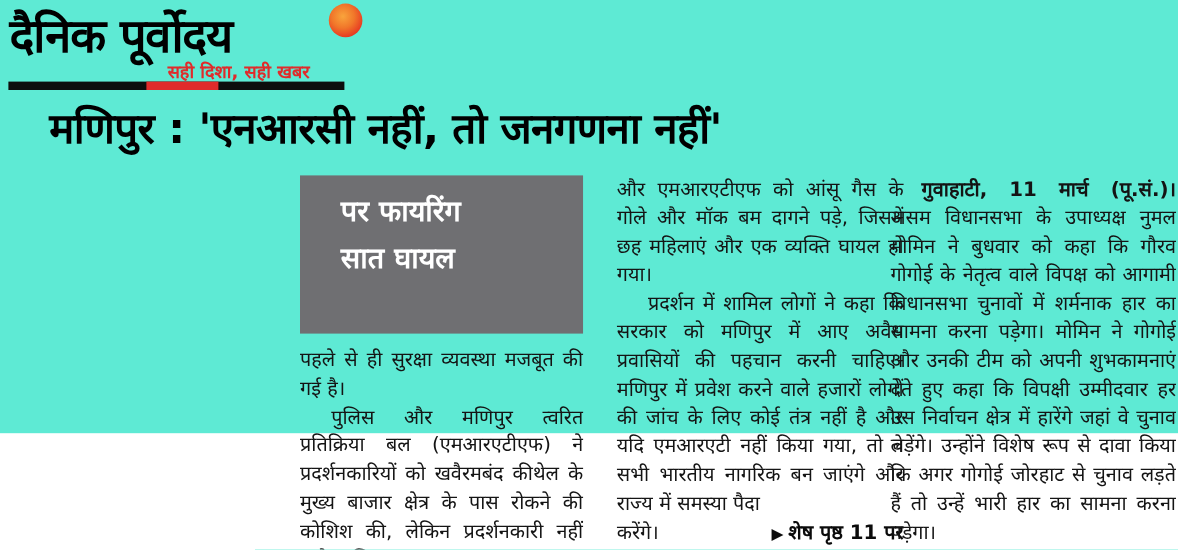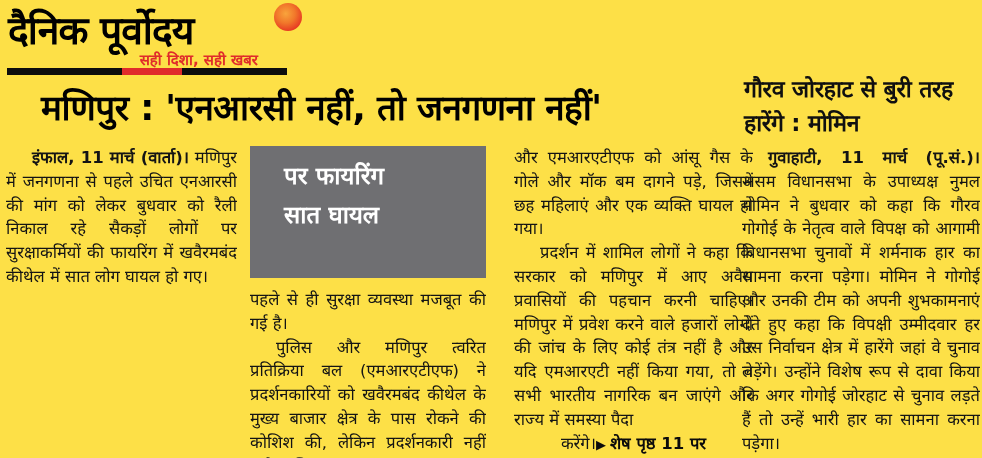--- a/index.html
+++ b/index.html
@@ -3,21 +3,21 @@
 <meta charset="utf-8">
 <style>
   * { box-sizing: border-box; }
   html, body { margin: 0; padding: 0; }
   body {
     width: 982px; height: 458px;
     background: #ffffff;
     font-family: "DejaVu Sans", sans-serif;
     overflow: hidden;
   }
-  #page { position: relative; width: 982px; height: 458px; background: #fde047; }
+  #page { position: relative; width: 982px; height: 361px; background: #5eead4; }
 
   
   .logo-circle {
     position: absolute; left: 274px; top: 3px;
     width: 28px; height: 28px; border-radius: 50%;
     background: radial-gradient(circle at 42% 38%, #f9a43c 0%, #f1772a 40%, #e63322 78%, #da2c16 100%);
     z-index: 1;
   }
   .masthead-logo {
     position: absolute; left: 8px; top: 0px; z-index: 2;
@@ -72,44 +72,41 @@
     margin-bottom: 10px;
   }
   .inset-line {
     color: #ffffff; font-weight: bold;
     font-size: 24px; line-height: 39px;
     text-align: left; white-space: nowrap;
   }
 
   
   .continuation-row {
-    display: flex; justify-content: center; align-items: baseline;
+    display: flex; justify-content: space-between; align-items: baseline;
   }
   .continuation {
     font-weight: bold; color: #0b0b0b; white-space: nowrap;
   }
   .cont-marker { font-size: 13px; margin-right: 4px; }
 </style>
 </head>
 <body>
 
 <div id="page">
 
   <div class="logo-circle"></div>
   <div class="masthead-logo">दैनिक पूर्वोदय</div>
   <div class="masthead-tagline">सही दिशा, सही खबर</div>
   <div class="masthead-rule"></div>
   <div class="rule-red-band"></div>
 
   <div class="main-headline">मणिपुर : 'एनआरसी नहीं, तो जनगणना नहीं'</div>
-  <div class="side-headline">गौरव जोरहाट से बुरी तरह हारेंगे : मोमिन</div>
 
   <div class="col col1">
-    <p class="indent"><span class="dateline">इंफाल, 11 मार्च (वार्ता)।</span>
-      <span>मणिपुर में जनगणना से पहले उचित एनआरसी की मांग को लेकर बुधवार को रैली निकाल रहे सैकड़ों लोगों पर सुरक्षाकर्मियों की फायरिंग में खवैरमबंद कीथेल में सात लोग घायल हो गए।</span></p>
   </div>
 
   <div class="col col2">
     <div class="inset-box">
       <div class="inset-line">पर फायरिंग</div>
       <div class="inset-line">सात घायल</div>
     </div>
     <p><span>पहले से ही सुरक्षा व्यवस्था मजबूत की गई है।</span></p>
     <p class="indent"><span>पुलिस और मणिपुर त्वरित प्रतिक्रिया बल (एमआरएटीएफ) ने प्रदर्शनकारियों को खवैरमबंद कीथेल के मुख्य बाजार क्षेत्र के पास रोकने की कोशिश की, लेकिन प्रदर्शनकारी नहीं माने। पुलिस</span></p>
   </div>

